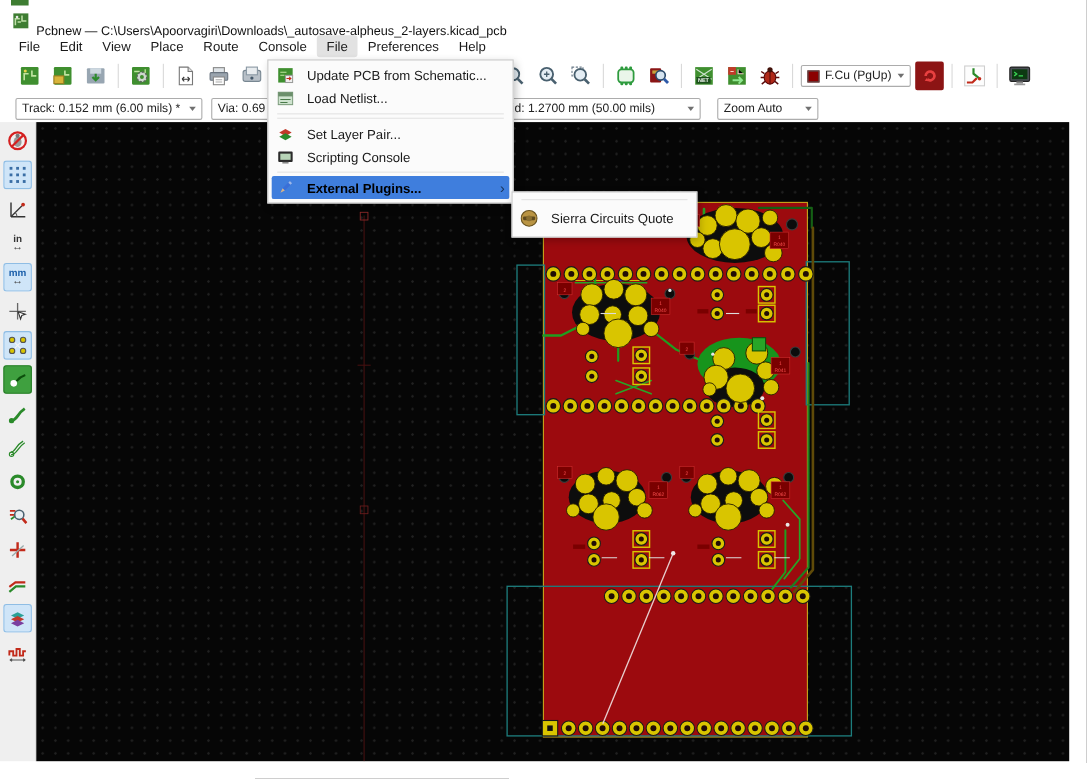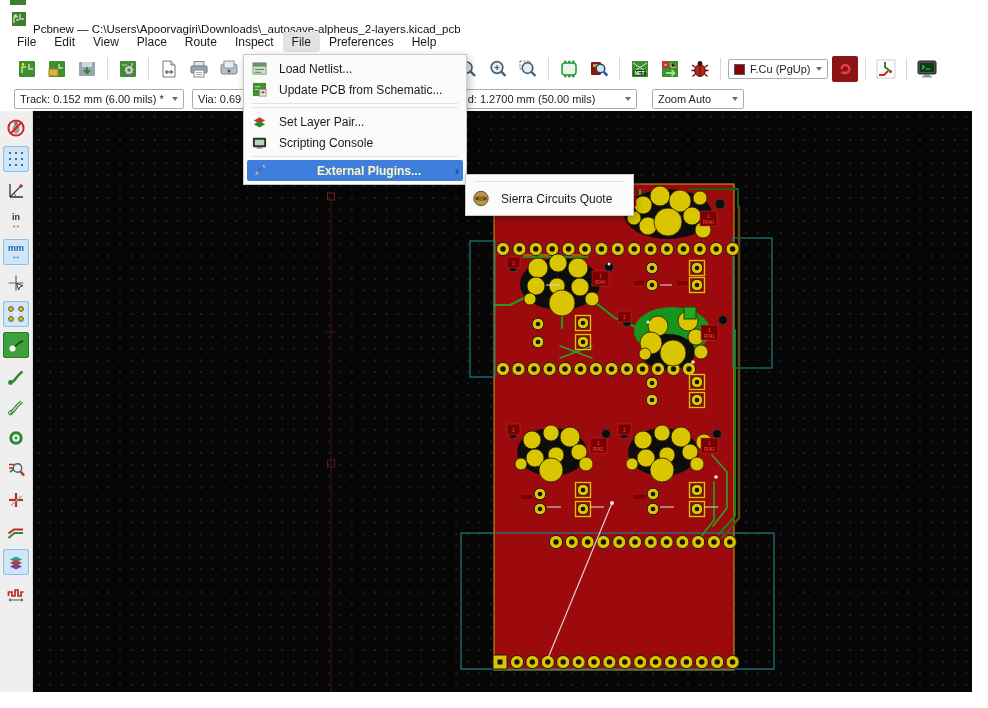--- a/index.html
+++ b/index.html
@@ -41,21 +41,21 @@
   #canvas{left:33px;top:111px;width:939px;height:581px;background-color:#060606;
           background-image:radial-gradient(circle,#212121 0.8px,transparent 1.4px);background-size:11.6px 11.6px;}
   #pcb-svg{position:absolute;left:0;top:0;width:100%;height:100%;}
   
   .menu-panel{background:#fbfbfb;border:1px solid #c9c9c9;box-shadow:2px 3px 8px rgba(0,0,0,.28);z-index:50;}
   #tools-menu{left:243px;top:54px;width:222px;padding:3px 0;}
   .menu-row{height:21px;display:flex;align-items:center;margin:0 3px;padding:0 4px;border-radius:2px;}
   .menu-row .mi-icon{width:16px;height:16px;margin-right:12px;flex:0 0 auto;display:flex;align-items:center;justify-content:center;}
   .menu-row .mi-label{font-size:12px;white-space:nowrap;}
   .menu-row.highlight{background:#3f7edd;}
-  .menu-row.highlight .mi-label{color:#fef9c3;font-weight:bold;margin-left:38px;}
+  .menu-row.highlight .mi-label{color:#000000;font-weight:bold;}
   .menu-row .sub-arrow{margin-left:auto;font-size:13px;color:#17345c;line-height:1;}
   .menu-sep{height:1px;background:#e3e3e3;margin:3px 8px;}
   #plugins-submenu{left:465px;top:174px;width:167px;padding:3px 0;z-index:60;}
   #plugins-submenu .menu-row{height:27px;}
   svg{display:block;}
 </style>
 </head>
 <body>
 
 <div class="abs" id="title-fragment"></div>
@@ -70,21 +70,21 @@
   </span>
   <span class="title-text">Pcbnew — C:\Users\Apoorvagiri\Downloads\_autosave-alpheus_2-layers.kicad_pcb</span>
 </div>
 
 <div class="abs" id="menubar">
   <span class="mitem">File</span>
   <span class="mitem">Edit</span>
   <span class="mitem">View</span>
   <span class="mitem">Place</span>
   <span class="mitem">Route</span>
-  <span class="mitem">Inspect</span>
+  <span class="mitem">Console</span>
   <span class="mitem open">File</span>
   <span class="mitem">Preferences</span>
   <span class="mitem">Help</span>
 </div>
 
 <div class="abs" id="tb1">
   <div class="tb-btn">
       <svg width="20" height="20" viewBox="0 0 20 20">
         <rect x="2" y="2" width="16" height="16" rx="1" fill="#3f8f2f"></rect>
         <path d="M5 14V8h4M12 5v5h4" stroke="#bfe3a0" stroke-width="1.5" fill="none"></path>
@@ -725,37 +725,37 @@
       <line x1="546" y1="285" x2="560" y2="285" stroke="#ddd" stroke-width="1"></line>
       <line x1="660" y1="285" x2="672" y2="285" stroke="#ddd" stroke-width="1"></line>
     </g>
   </svg>
 </div>
 
 <div class="abs menu-panel" id="tools-menu">
   <div class="menu-row">
     <span class="mi-icon">
         <svg width="15" height="15" viewBox="0 0 16 16">
-          <rect x="1" y="2" width="14" height="12" fill="#cfe3cf" stroke="#7a9a7a"></rect>
-          <rect x="1" y="2" width="14" height="4" fill="#6b8f6b"></rect>
-          <path d="M3 9h10M3 12h7" stroke="#4a7a4a" stroke-width="1"></path>
-        </svg>
-      </span>
-    <span class="mi-label">Load Netlist...</span>
-  </div>
-  <div class="menu-row">
-    <span class="mi-icon">
-        <svg width="15" height="15" viewBox="0 0 16 16">
           <rect x="1" y="1" width="14" height="14" fill="#3f8f2f"></rect>
           <rect x="8" y="8" width="7" height="7" fill="#eee" stroke="#999"></rect>
           <path d="M3 5h6M3 8h4" stroke="#bfe3a0"></path>
           <path d="M9 11h4M11.5 9.5l1.8 1.5-1.8 1.5" stroke="#c22a1a" fill="none"></path>
         </svg>
       </span>
     <span class="mi-label">Update PCB from Schematic...</span>
+  </div>
+  <div class="menu-row">
+    <span class="mi-icon">
+        <svg width="15" height="15" viewBox="0 0 16 16">
+          <rect x="1" y="2" width="14" height="12" fill="#cfe3cf" stroke="#7a9a7a"></rect>
+          <rect x="1" y="2" width="14" height="4" fill="#6b8f6b"></rect>
+          <path d="M3 9h10M3 12h7" stroke="#4a7a4a" stroke-width="1"></path>
+        </svg>
+      </span>
+    <span class="mi-label">Load Netlist...</span>
   </div>
   <div class="menu-sep"></div>
   <div class="menu-sep"></div>
   <div class="menu-row">
     <span class="mi-icon">
         <svg width="15" height="15" viewBox="0 0 16 16">
           <path d="M2 7l6-3.5L14 7 8 10.5z" fill="#c23a2a"></path>
           <path d="M2 11l6-3.5L14 11 8 14.5z" fill="#2a8a2a"></path>
         </svg>
       </span>

